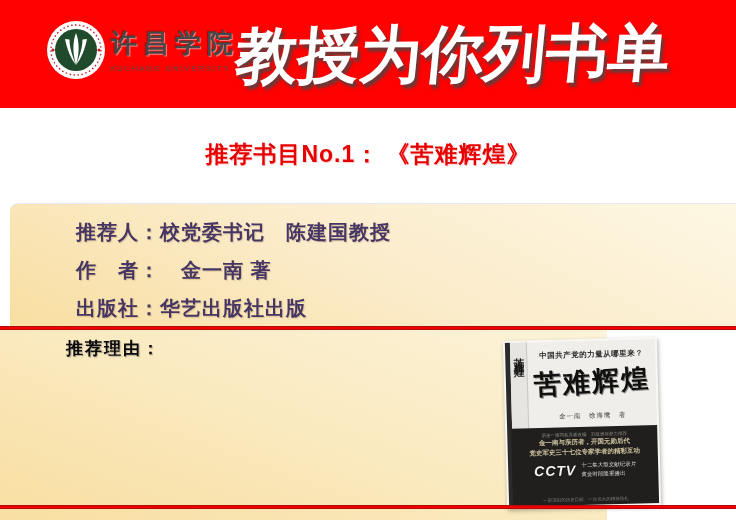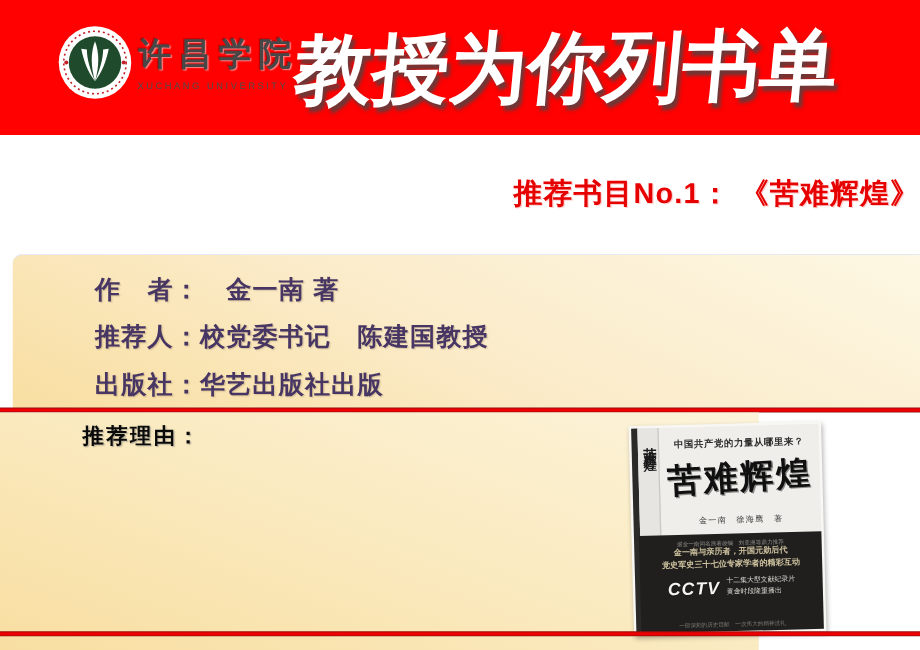--- a/index.html
+++ b/index.html
@@ -15,21 +15,21 @@
              letter-spacing:6px;white-space:nowrap;
              text-shadow:1px 1px 1px rgba(255,255,255,.55), -1px -1px 0 rgba(0,0,0,.25);text-align:center;}
   .univ-en{margin-top:3px;font-size:7.5px;color:#4f4f4f;letter-spacing:2px;white-space:nowrap;}
   .headline{position:absolute;left:236px;top:4px;width:490px;height:100px;
             display:flex;align-items:center;
             font-family:"DejaVu Serif",serif;font-size:62px;font-weight:900;color:#ffffff;
             white-space:nowrap;transform:skewX(-6deg) rotate(-.5deg);
             text-shadow:3px 4px 3px rgba(70,70,70,.8);}
 
   
-  .main-title{position:absolute;left:0;top:139px;width:736px;text-align:right;
+  .main-title{position:absolute;left:0;top:139px;width:736px;text-align:center;
               font-size:23px;font-weight:bold;color:var(--title_red,#e60000);
               letter-spacing:1px;text-shadow:1px 1px 0 rgba(255,180,180,.6);}
 
   
   .info-box{position:absolute;left:10px;top:203px;width:726px;height:124px;
             border-radius:8px 0 0 0;border-top:1px solid #e4e9f4;box-sizing:border-box;
             background:linear-gradient(205deg,var(--box_light,#fdf7e3) 0%,#fbeccb 50%,var(--box_dark,#f8dea1) 100%);
             padding:9px 0 0 66px;}
   .info-line{height:38px;line-height:38px;font-size:20px;font-weight:bold;
              color:var(--info_text,#473663);letter-spacing:1px;white-space:nowrap;
@@ -100,22 +100,22 @@
     <div class="univ-block">
       <div class="univ-name">许昌学院</div>
       <div class="univ-en">XUCHANG  UNIVERSITY</div>
     </div>
     <div class="headline">教授为你列书单</div>
   </div>
 
   <div class="main-title">推荐书目No.1： 《苦难辉煌》</div>
 
   <div class="info-box">
+    <div class="info-line">推荐人：校党委书记　陈建国教授</div>
     <div class="info-line">作　者：　金一南 著</div>
-    <div class="info-line">推荐人：校党委书记　陈建国教授</div>
     <div class="info-line">出版社：华艺出版社出版</div>
   </div>
 
   <div class="divider divider-top"></div>
 
   <div class="reason-panel">
     <div class="reason-heading">推荐理由：</div>
 
     <div class="book-photo">
       <div class="book">

